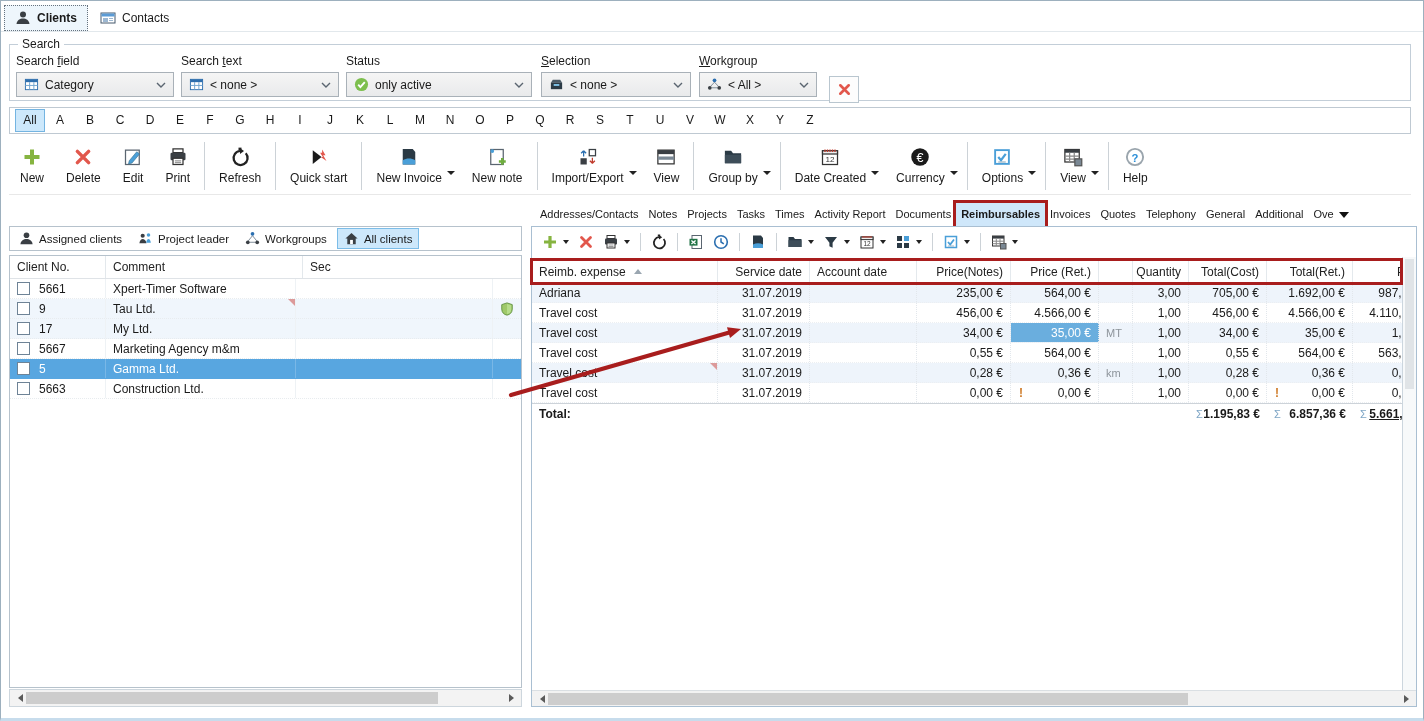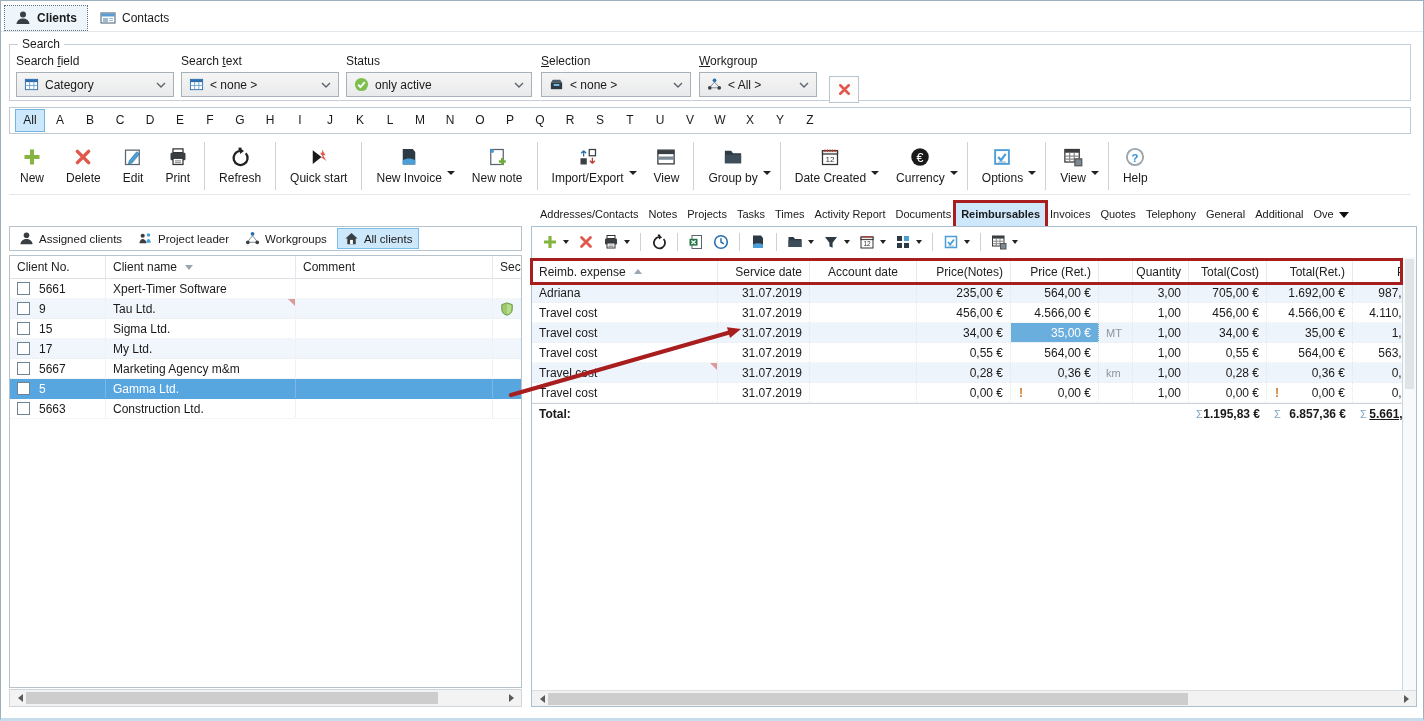--- a/index.html
+++ b/index.html
@@ -476,24 +476,20 @@
             </svg>
           </span>
           <span>All clients</span>
         </div>
       </div>
     <div class="ltable">
       <div class="lhead" id="lhead">
           <div class="hc" style="width: 96px;">
             <span>Client No.</span>
           </div>
-          <div class="hc" style="width: 190px;">
-            <span>Client name</span>
-            <span class="sortdn"></span>
-          </div>
           <div class="hc" style="width: 197px;">
             <span>Comment</span>
           </div>
           <div class="hc" style="width: 28px; flex: 1 1 0%; border-right: none;">
             <span>Sec</span>
           </div>
         </div>
       <div id="lrows">
           <div class="lrow">
             <div class="lc" style="width: 96px;">
@@ -521,33 +517,20 @@
               <span></span>
             </div>
             <div class="lc" style="flex: 1 1 0%; border-right: none;">
               <span class="ico s14">
                 <svg viewBox="0 0 16 16">
                   <path d="M8 1l6 2v5c0 4-2.6 6.4-6 7-3.4-.6-6-3-6-7V3z" fill="#9fc96a" stroke="#5d8f3c"></path>
                   <path d="M8 2.2l4.8 1.6v4.4c0 3.2-2 5.2-4.8 5.8z" fill="#b6dd8a"></path>
                 </svg>
               </span>
             </div>
-          </div>
-          <div class="lrow">
-            <div class="lc" style="width: 96px;">
-              <span class="cb"></span>
-              <span>15</span>
-            </div>
-            <div class="lc" style="width: 190px;">
-              <span>Sigma Ltd.</span>
-            </div>
-            <div class="lc" style="width: 197px;">
-              <span></span>
-            </div>
-            <div class="lc" style="flex: 1 1 0%; border-right: none;"></div>
           </div>
           <div class="lrow alt">
             <div class="lc" style="width: 96px;">
               <span class="cb"></span>
               <span>17</span>
             </div>
             <div class="lc" style="width: 190px;">
               <span>My Ltd.</span>
             </div>
             <div class="lc" style="width: 197px;">
@@ -758,21 +741,21 @@
         </div>
       <div class="rtable">
         <div class="rheadrow" id="rheader">
             <div class="rhc" style="width: 186px;">
               <span>Reimb. expense</span>
               <span class="sortup"></span>
             </div>
             <div class="rhc ar" style="width: 92px;">
               <span>Service date</span>
             </div>
-            <div class="rhc" style="width: 107px; justify-content: center;">
+            <div class="rhc" style="width: 107px;">
               <span>Account date</span>
             </div>
             <div class="rhc ar" style="width: 94px;">
               <span>Price(Notes)</span>
             </div>
             <div class="rhc ar" style="width: 88px;">
               <span>Price (Ret.)</span>
             </div>
             <div class="rhc" style="width: 34px;">
               <span></span>

